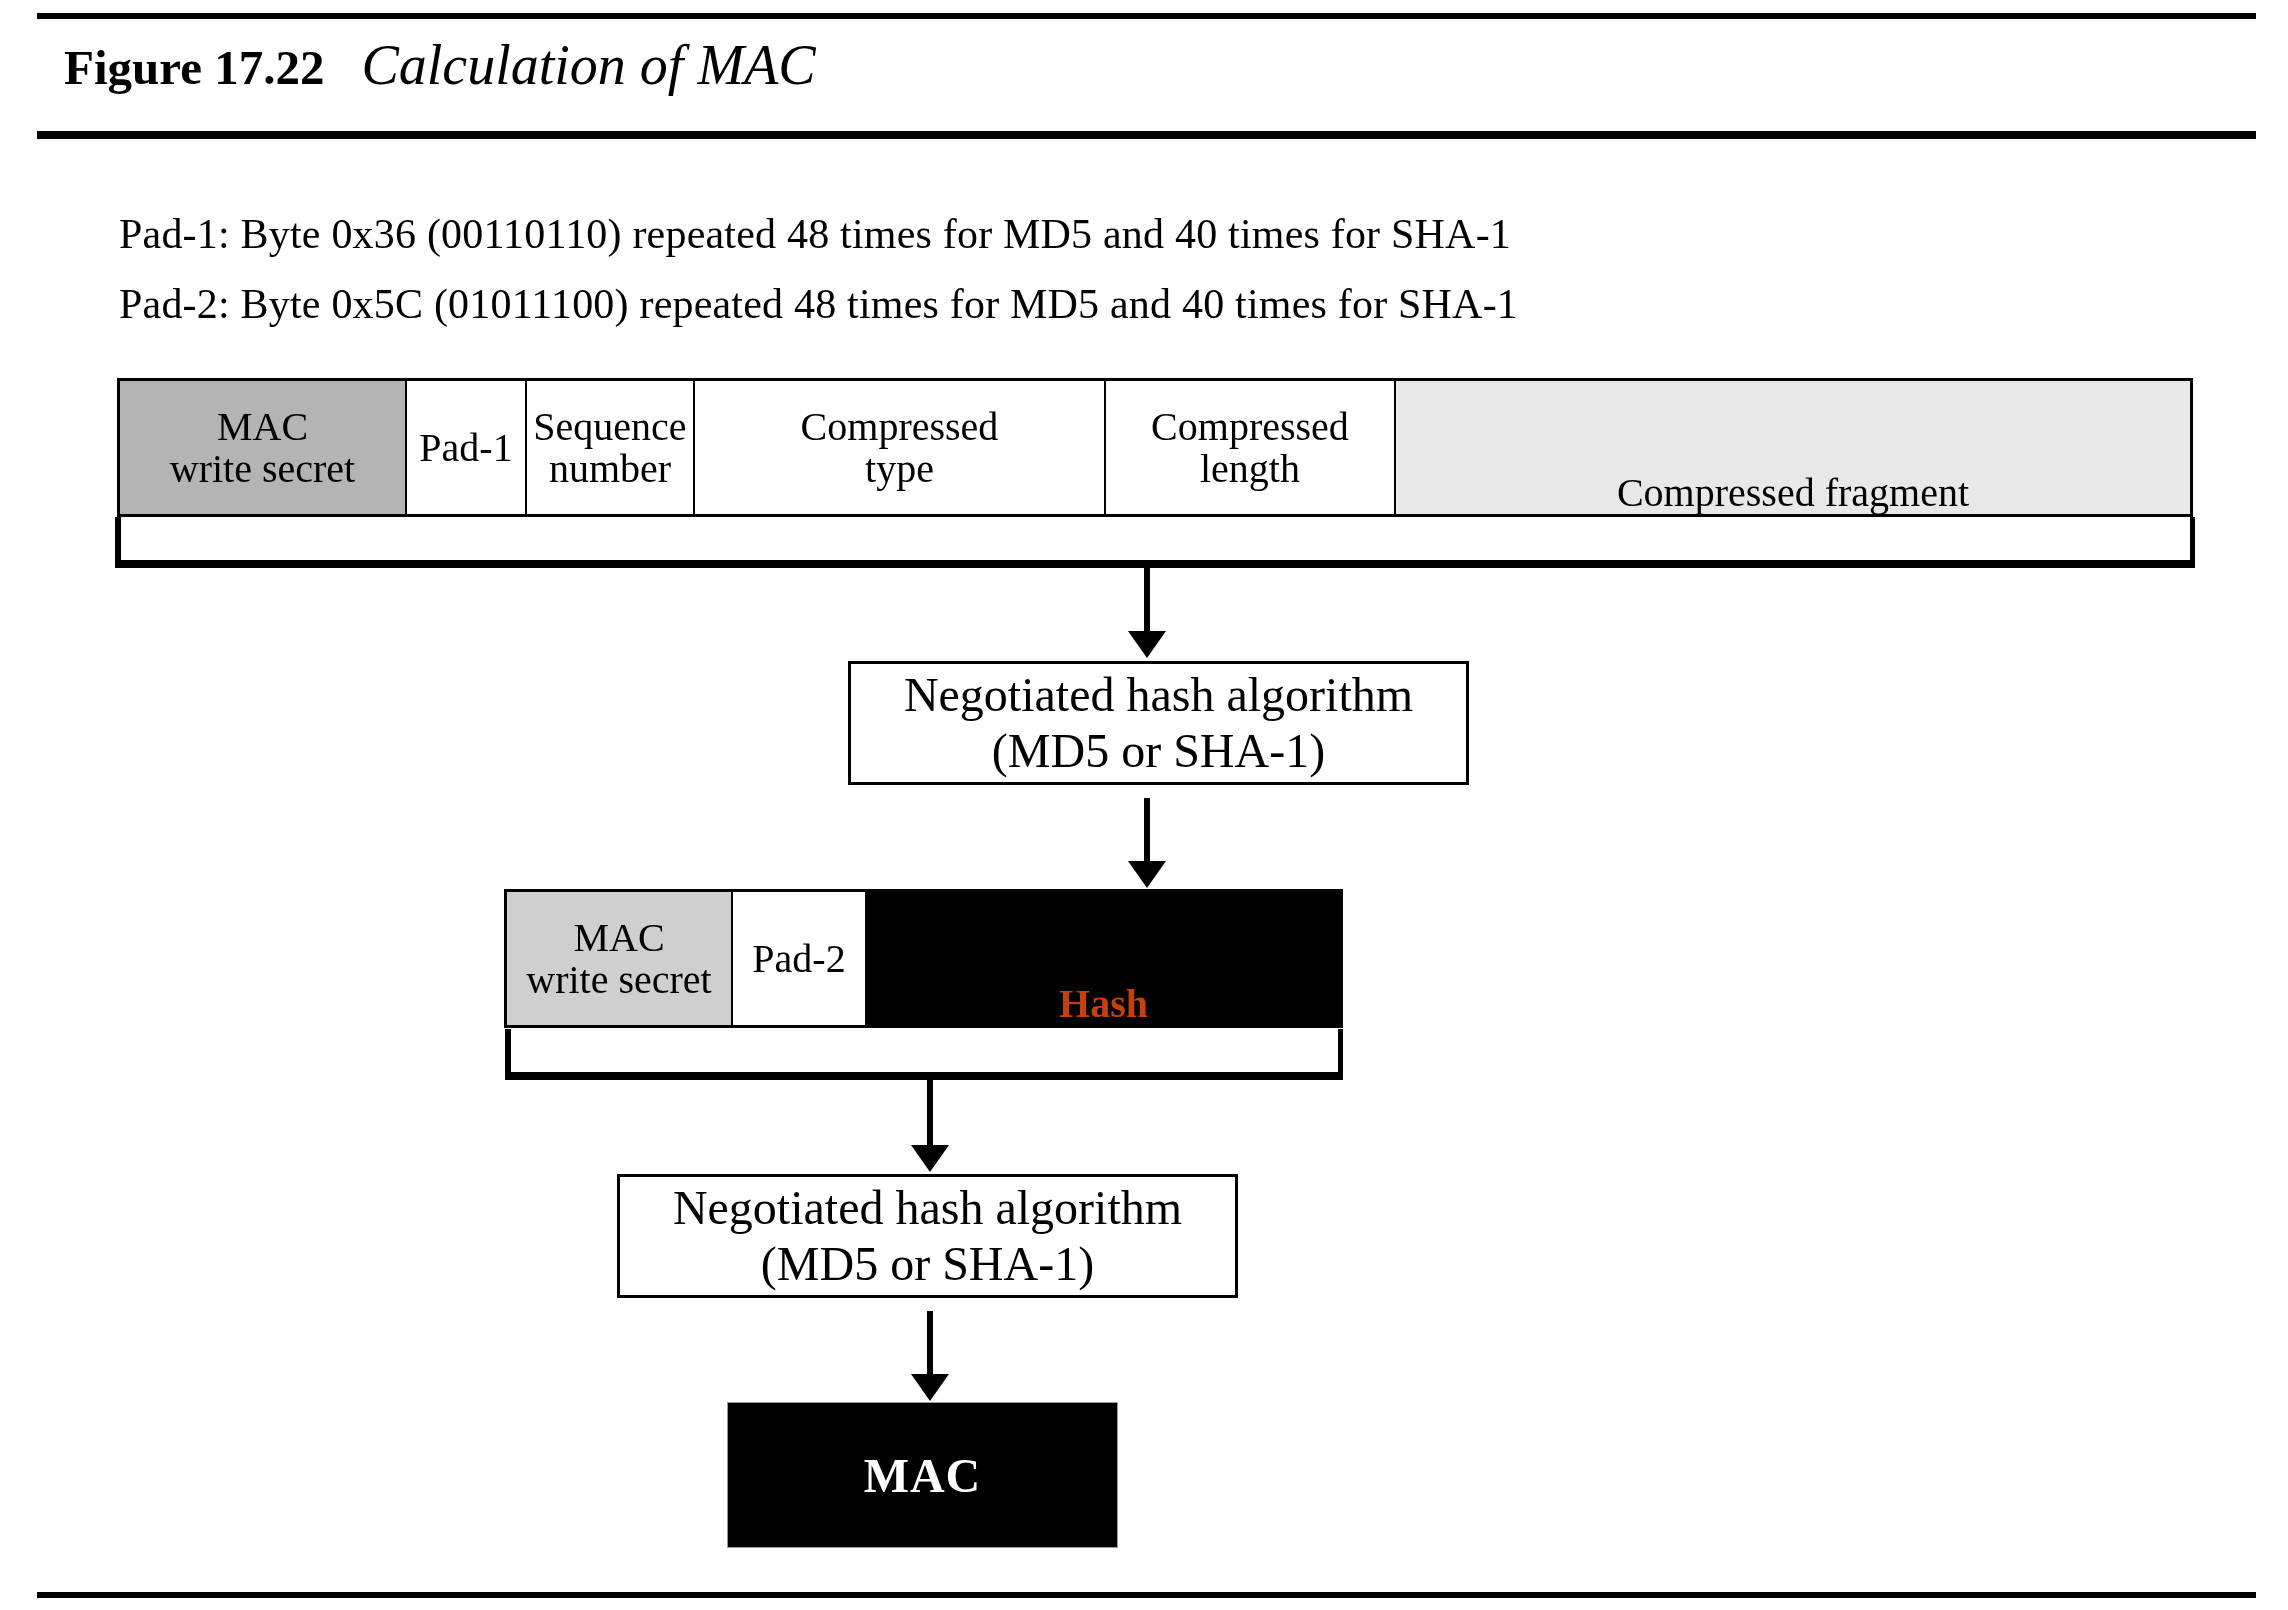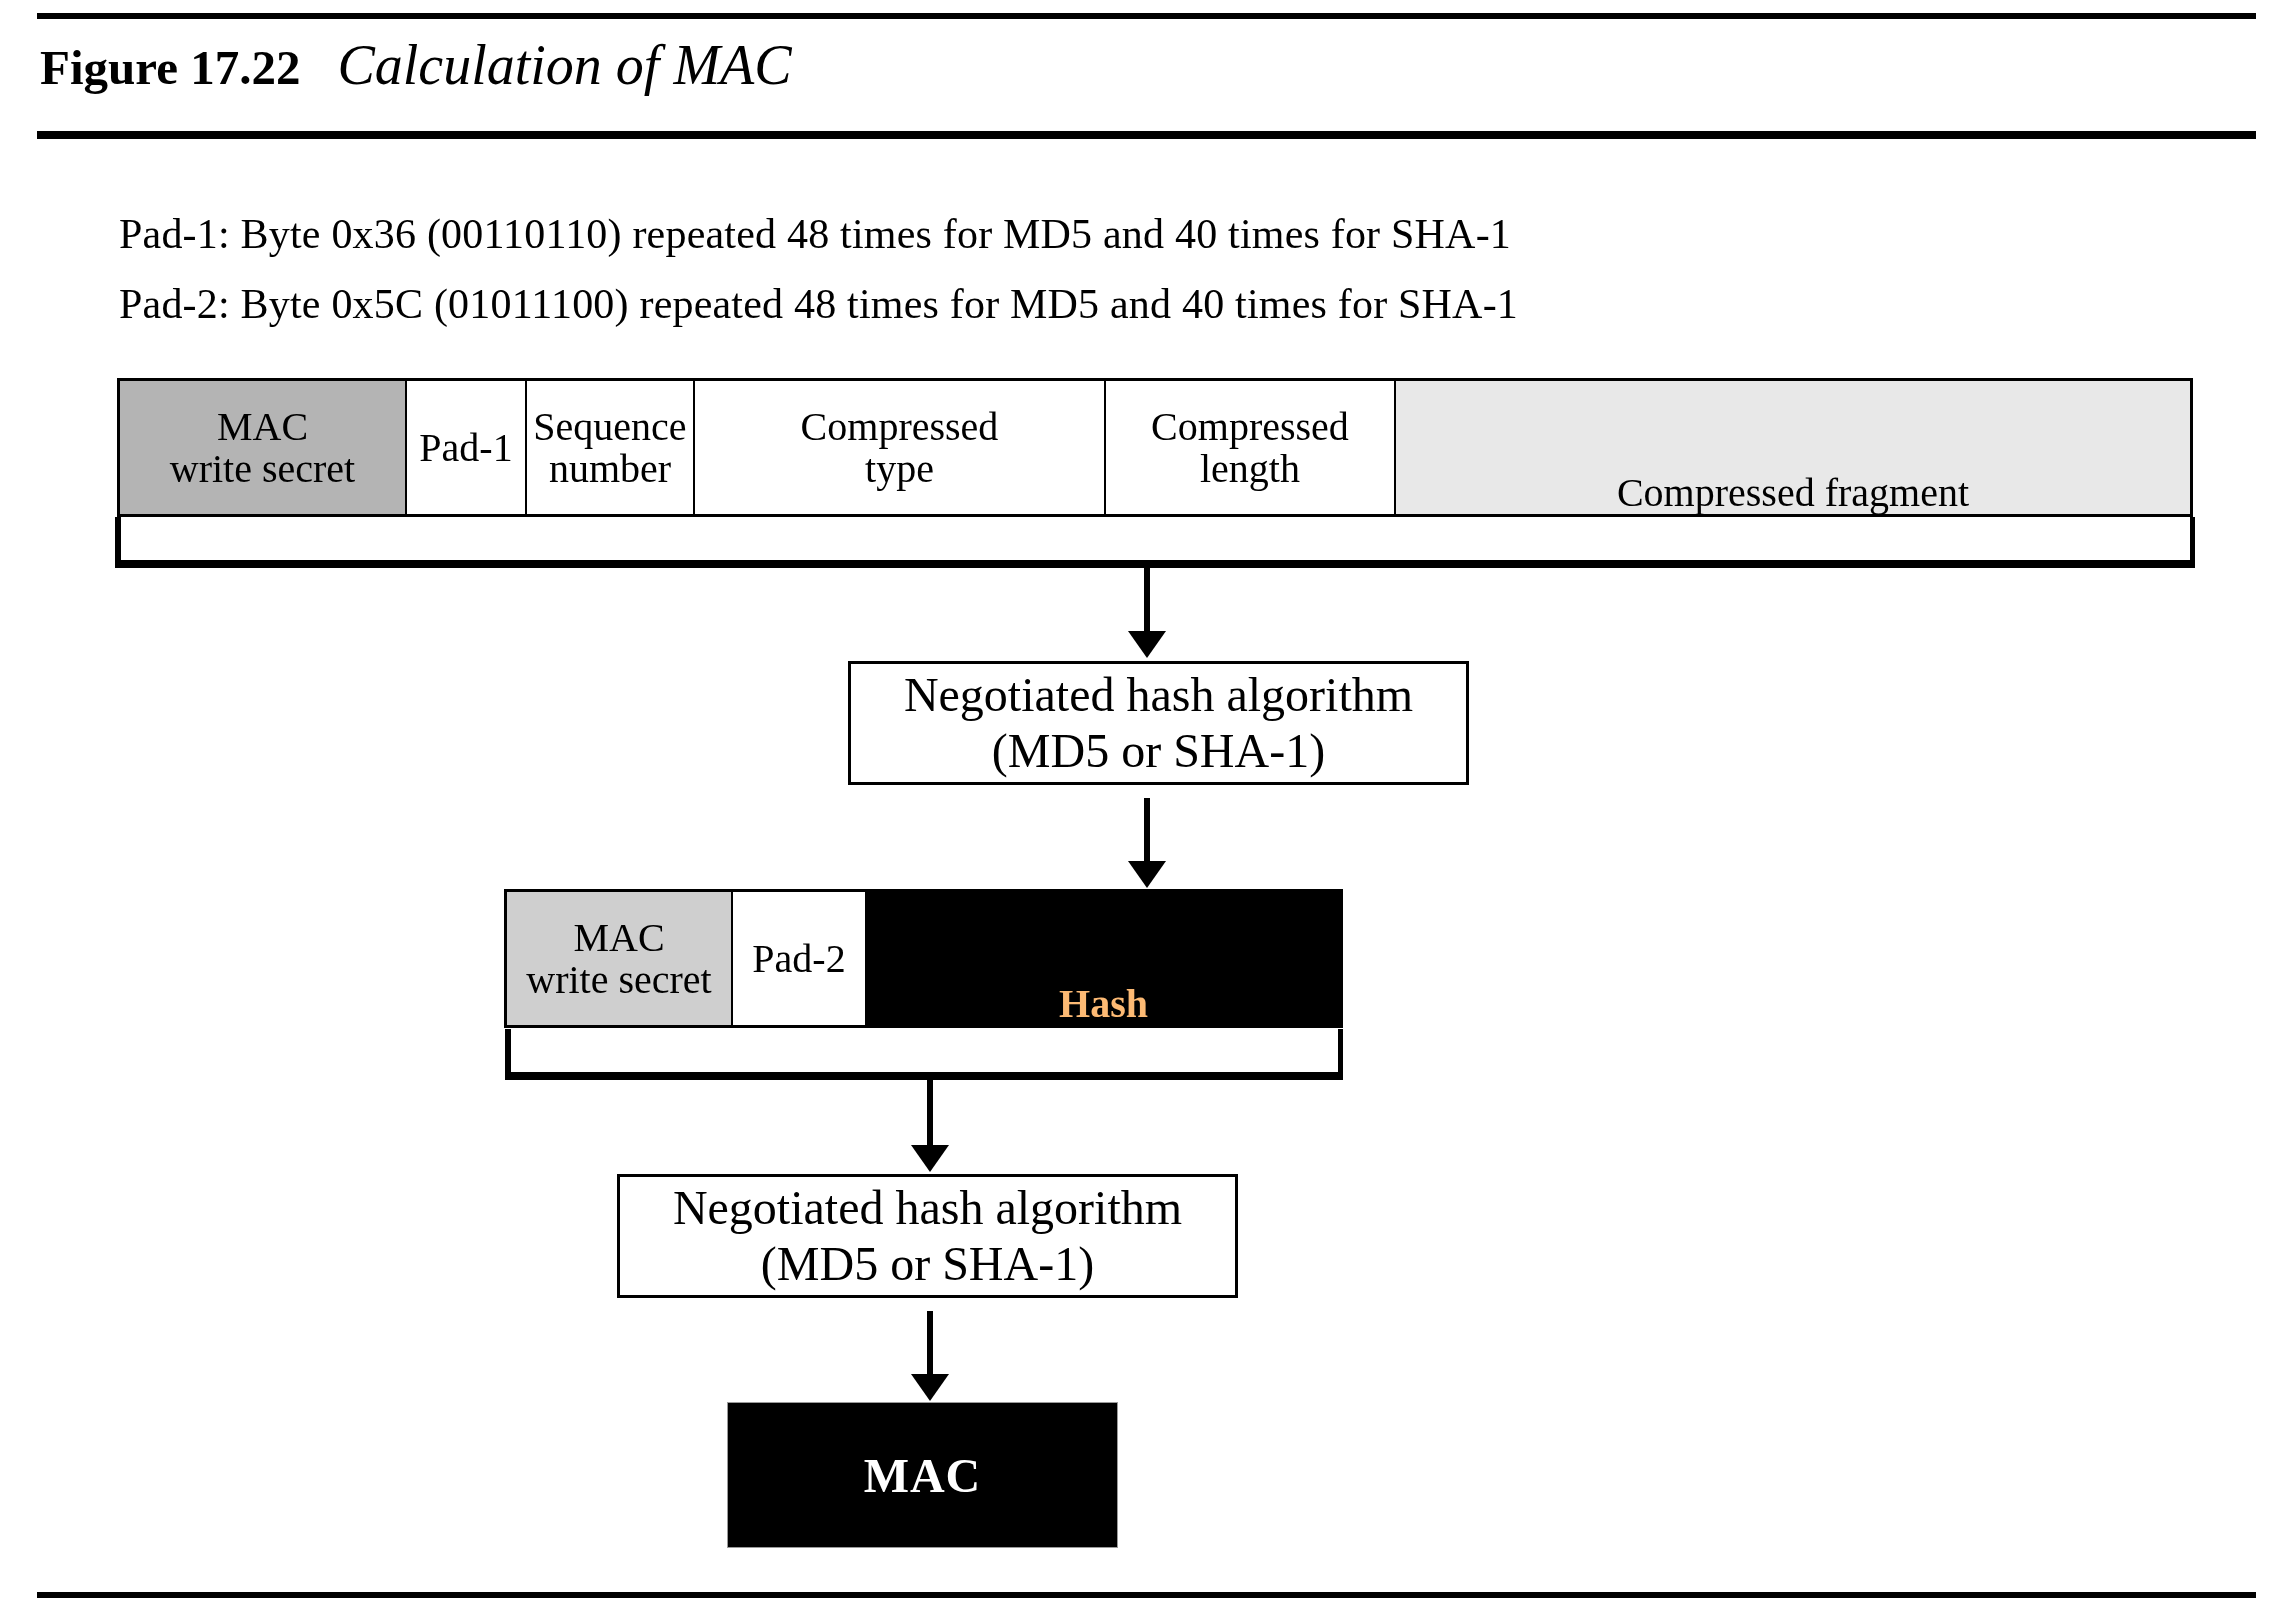--- a/index.html
+++ b/index.html
@@ -48,20 +48,21 @@
   .fig-title {
     position: absolute;
     left: 40px;
     top: 33px;
     white-space: nowrap;
   }
   .fig-title .fignum {
     font-weight: bold;
     font-size: 49px;
     letter-spacing: 0px;
+    margin-left: 24px;
   }
   .fig-title .figcap {
     font-style: italic;
     font-size: 56px;
     margin-left: 37px;
   }
 
   
   .pad-note {
     position: absolute;
@@ -91,21 +92,21 @@
     font-size: 40px;
     line-height: 1.05;
     padding: 0 3.7px;
     overflow: hidden;
   }
   .seg:last-child { border-right: none; align-items: flex-end; }
   .seg.gray-dark { background: #b4b4b4; }
   .seg.gray-mid  { background: #cfcfcf; }
   .seg.gray-light{ background: #e8e8e8; }
   .seg.white     { background: #ffffff; }
-  .seg.black     { background: #000000; color: #fdba74; font-weight: bold; }
+  .seg.black     { background: #000000; color: #c2410c; font-weight: bold; }
 
   
   #bar-top {
     left: 117px;
     top: 378px;
     width: 2076px;
     height: 139px;
   }
 
   

